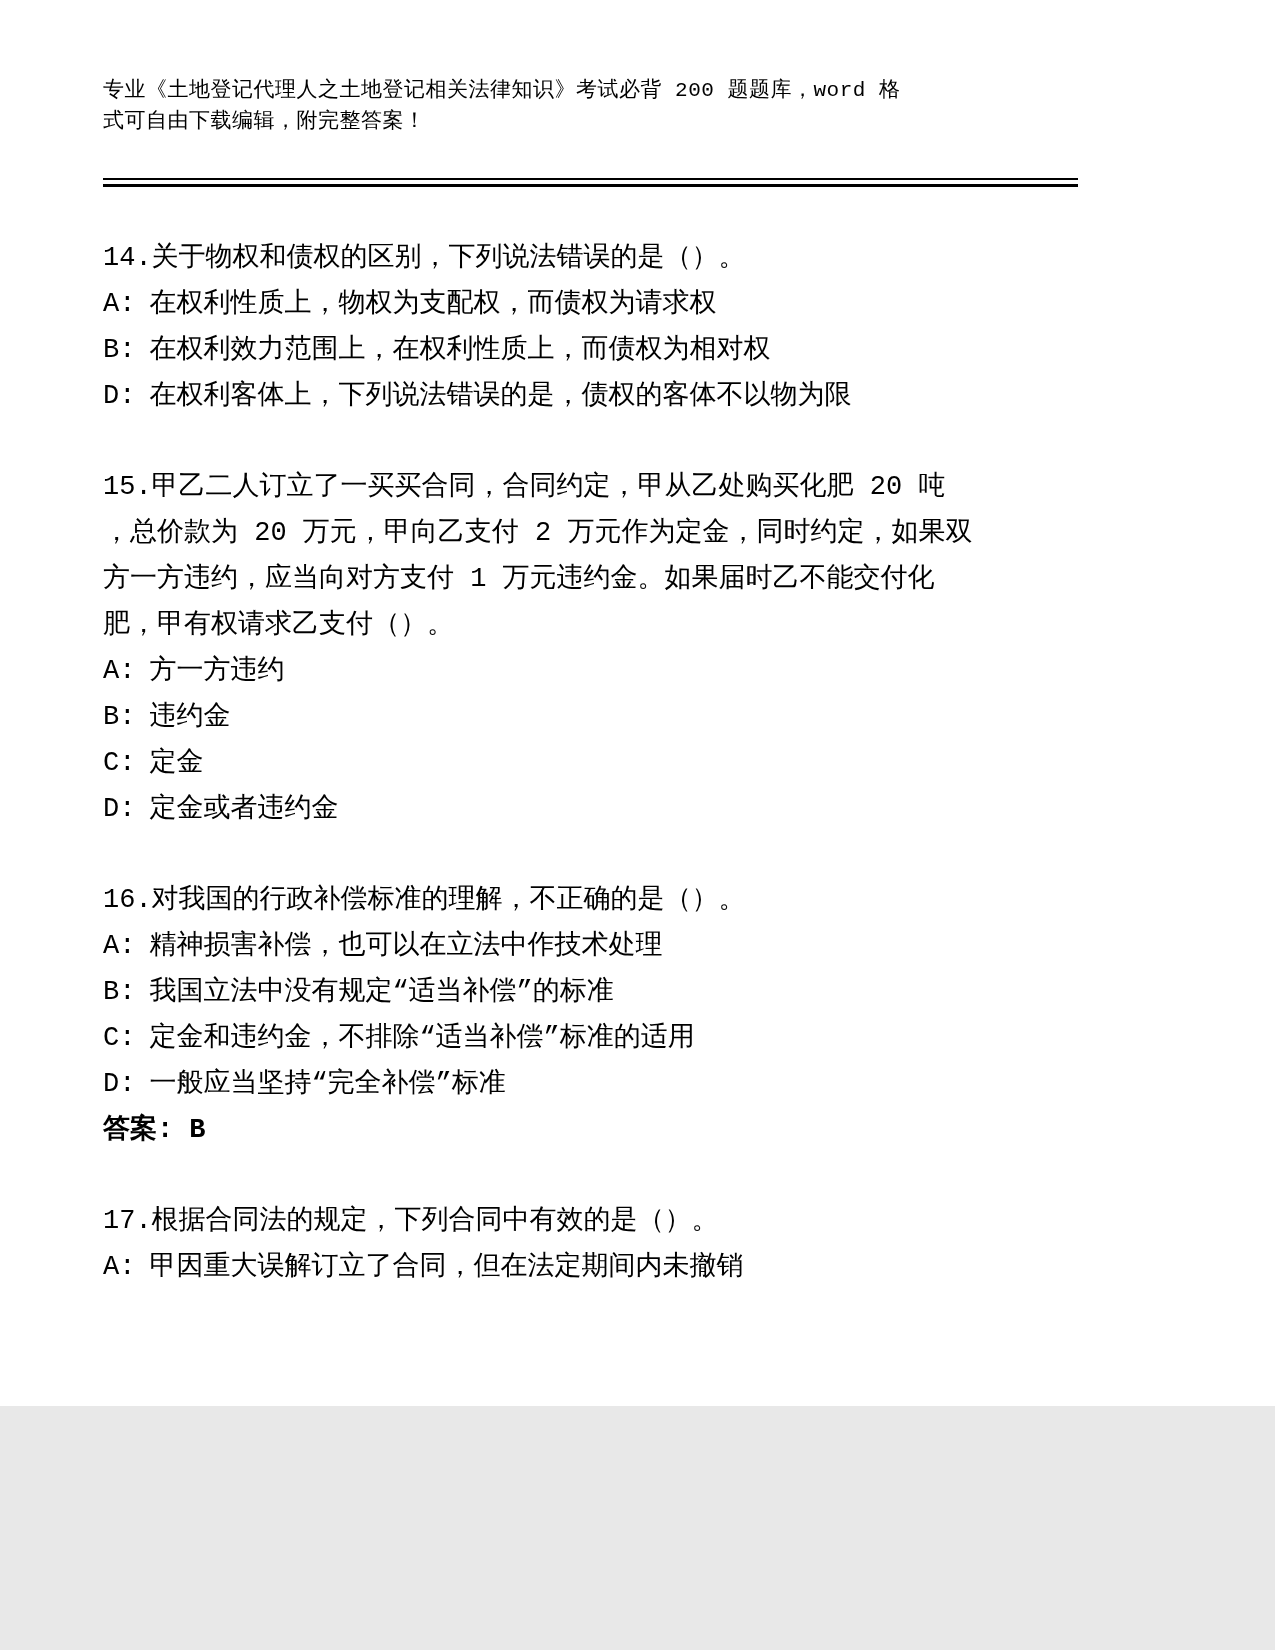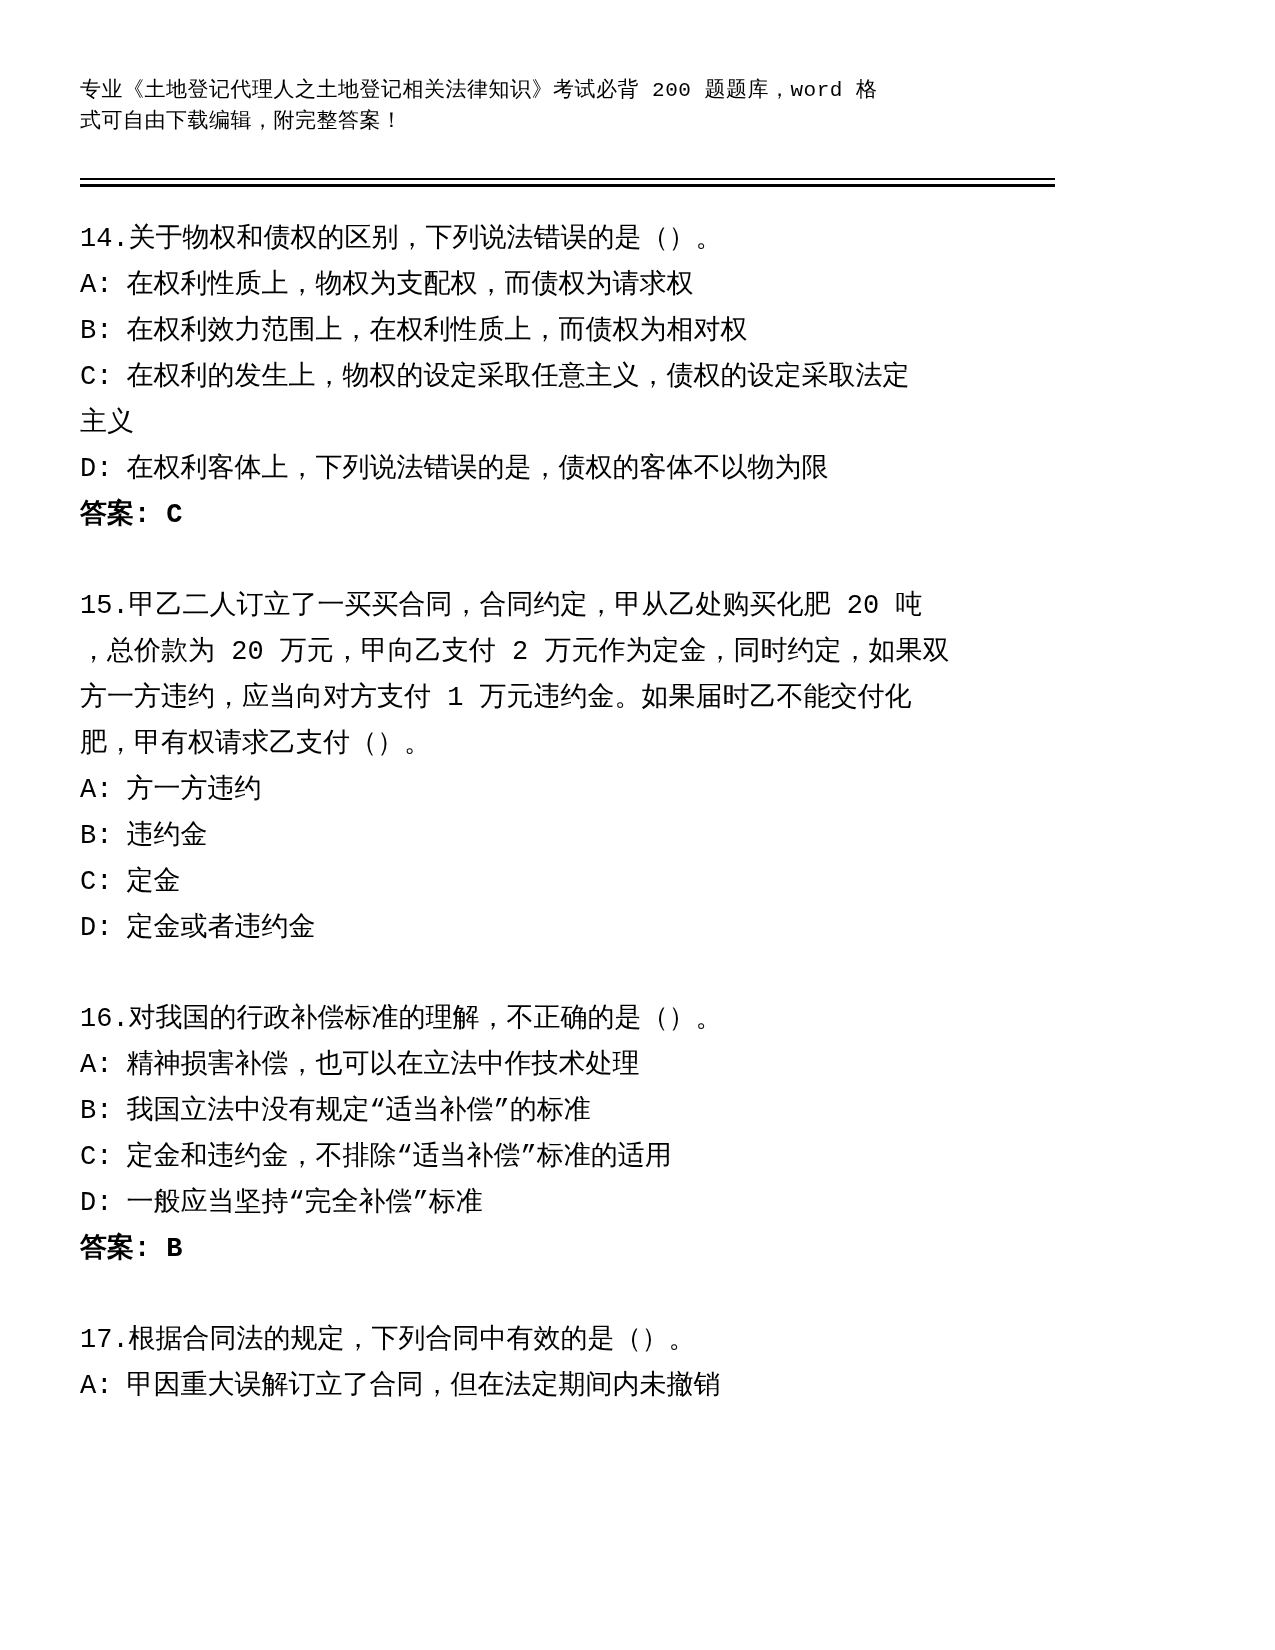--- a/index.html
+++ b/index.html
@@ -1,42 +1,42 @@
 <!DOCTYPE html>
 <html><head>
 <meta charset="utf-8">
 <style>
   html, body { margin: 0; padding: 0; background: #e8e8e8; }
   .page {
     width: 1275px;
-    height: 1650px;
+    height: 1406px;
     background: #ffffff;
     color: #000000;
     font-family: "Liberation Mono", "DejaVu Sans Mono", monospace;
     box-sizing: border-box;
-    padding: 75px 186px 0 80px;
+    padding: 75px 186px 0 103px;
     position: relative;
     overflow: hidden;
   }
   .hdr {
     margin: 0;
     font-size: 21px;
     line-height: 31px;
     white-space: pre-wrap;
     letter-spacing: 0.5px;
   }
   .rule {
     margin-top: 41px;
     width: 975px;
     height: 4px;
     border-top: 2px solid #000000;
     border-bottom: 3px solid #000000;
   }
   .qblock { margin-top: 45px; }
-  .qblock.first { margin-top: 29px; }
+  .qblock.first { margin-top: 48px; }
   .page p.body-line {
     margin: 0;
     font-size: 27px;
     line-height: 46px;
     white-space: pre-wrap;
   }
   .opttext { margin-left: 14px; }
   .answer  { font-weight: 700; }
   .ansval  { margin-left: 16px; }
 </style>
@@ -51,24 +51,21 @@
   </header>
 
   <div class="rule"></div>
 
   <main>
 
     <section class="qblock first">
       <p class="body-line"><span>14.</span><span>关于物权和债权的区别，下列说法错误的是（）。</span></p>
       <p class="body-line"><span>A:</span><span class="opttext">在权利性质上，物权为支配权，而债权为请求权</span></p>
       <p class="body-line"><span>B:</span><span class="opttext">在权利效力范围上，在权利性质上，而债权为相对权</span></p>
-      <p class="body-line"><span>C:</span><span class="opttext">在权利的发生上，物权的设定采取任意主义，债权的设定采取法定
-主义</span></p>
       <p class="body-line"><span>D:</span><span class="opttext">在权利客体上，下列说法错误的是，债权的客体不以物为限</span></p>
-      <p class="body-line answer"><span>答案:</span><span class="ansval">C</span></p>
     </section>
 
     <section class="qblock">
       <p class="body-line"><span>15.</span><span>甲乙二人订立了一买买合同，合同约定，甲从乙处购买化肥 20 吨
 ，总价款为 20 万元，甲向乙支付 2 万元作为定金，同时约定，如果双
 方一方违约，应当向对方支付 1 万元违约金。如果届时乙不能交付化
 肥，甲有权请求乙支付（）。</span></p>
       <p class="body-line"><span>A:</span><span class="opttext">方一方违约</span></p>
       <p class="body-line"><span>B:</span><span class="opttext">违约金</span></p>
       <p class="body-line"><span>C:</span><span class="opttext">定金</span></p>

